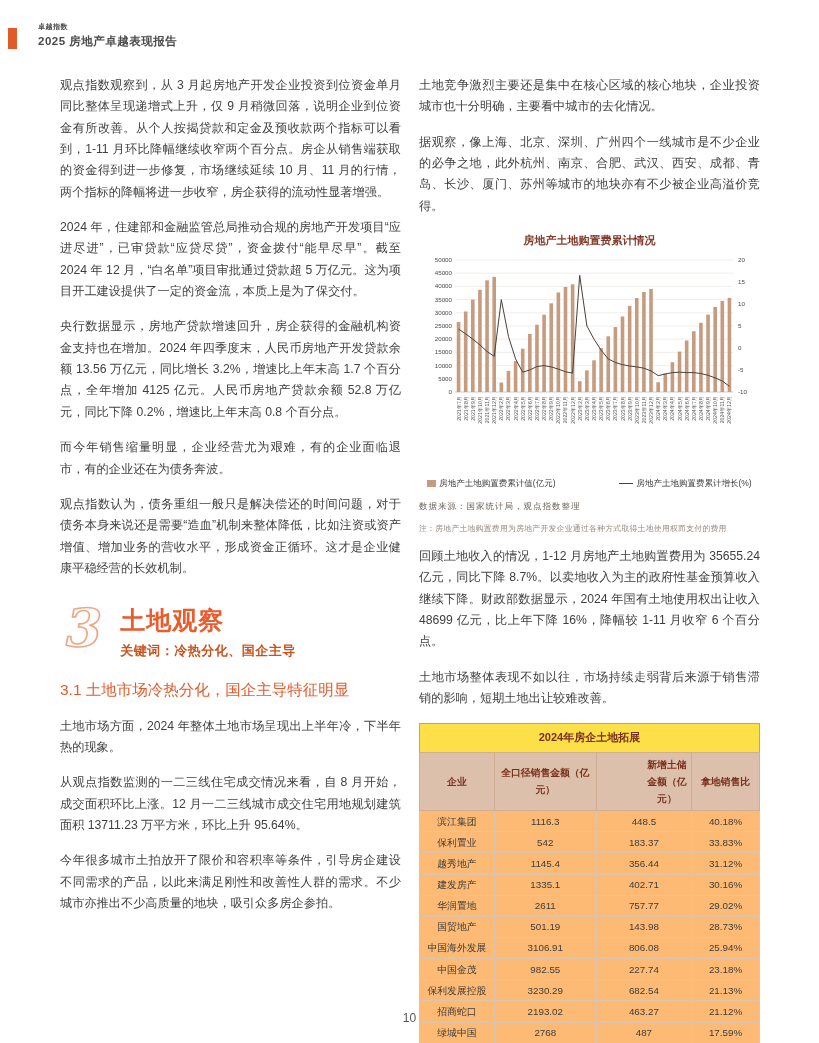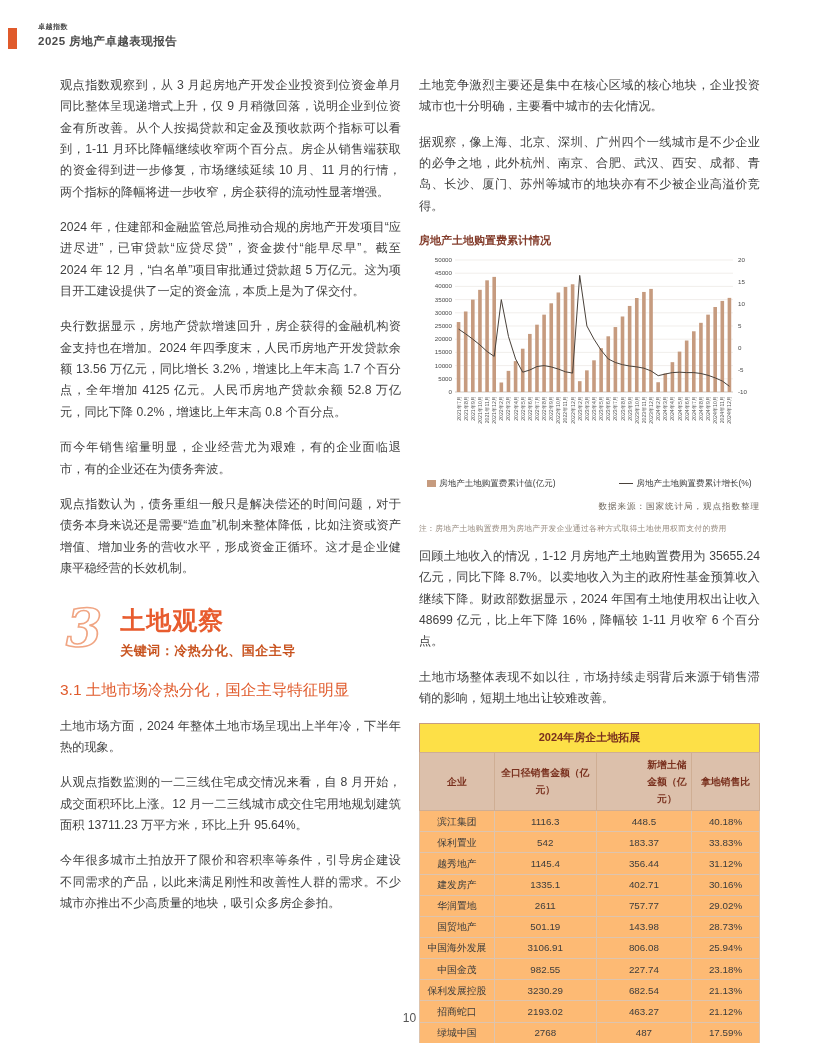--- a/index.html
+++ b/index.html
@@ -30,26 +30,26 @@
     color:#ffffff;-webkit-text-stroke:1.6px #f0a583;text-stroke:1.6px #f0a583;
     margin:0 18px 0 6px;
   }
   .section-titles{padding-top:2px;}
   .section-title{font-size:25px;font-weight:bold;color:#e85c2e;letter-spacing:1px;line-height:1.1;}
   .section-keywords{font-size:13px;font-weight:bold;color:#c8531f;margin-top:5px;letter-spacing:.5px;}
   .subsection-title{font-size:15.5px;font-weight:normal;color:#e05a2b;margin:14px 0 12px 0;text-align:left;}
 
   
   .chart-block{margin:4px 0 10px 0;}
-  .chart-title{font-size:11px;font-weight:bold;color:#833c2b;margin:6px 0 2px 0;}
+  .chart-title{font-size:11px;font-weight:bold;color:#833c2b;text-align:center;margin:6px 0 2px 0;}
   .chart-legend{display:flex;justify-content:center;gap:64px;font-size:8.5px;color:#3c3c3c;margin-top:20px;}
   .legend-item{display:flex;align-items:center;gap:3px;}
   .legend-swatch-bar{width:9px;height:7px;background:#c69b7f;display:inline-block;}
   .legend-swatch-line{width:14px;height:0;border-top:1.5px solid #49413a;display:inline-block;}
-  .chart-source{font-size:8.5px;color:#6a6258;text-align:right;margin-top:8px;letter-spacing:1px;}
+  .chart-source{font-size:8.5px;color:#6a6258;text-align:left;margin-top:8px;letter-spacing:1px;}
   .chart-note{font-size:7.8px;color:#95897e;margin-top:9px;text-align:left;letter-spacing:.3px;}
 
   
   .land-table{width:100%;border-collapse:collapse;margin-top:8px;}
   .land-table caption{
     background:#fde047;color:#79301e;font-weight:bold;font-size:11px;
     padding:4px 0;border:1px solid #c79d82;border-bottom:none;
   }
   .land-table th{
     background:#dcc0ab;color:#79301e;font-weight:bold;font-size:9.8px;

